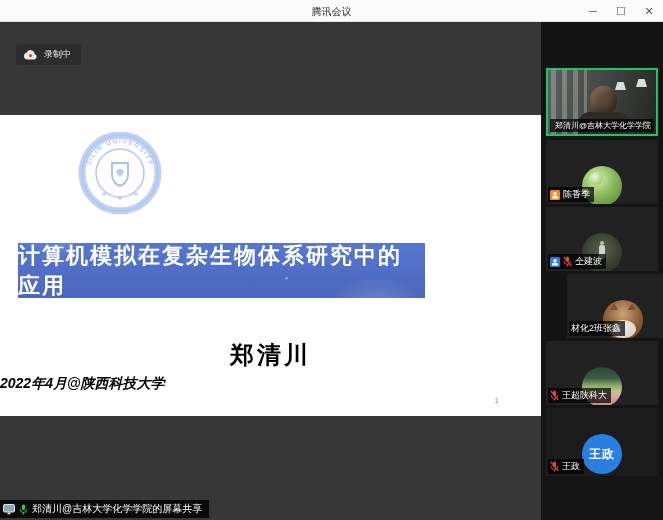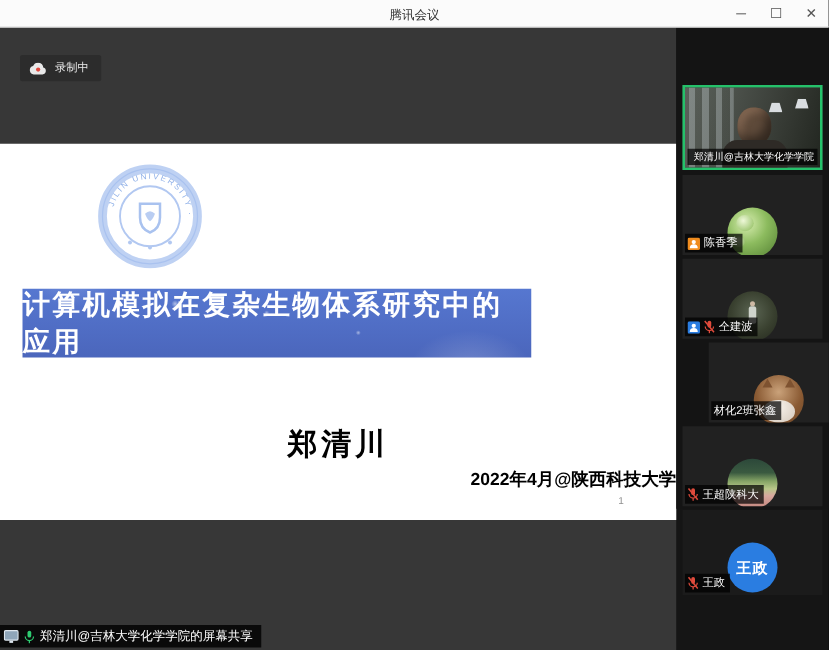--- a/index.html
+++ b/index.html
@@ -26,34 +26,34 @@
     background:#2c2c2c; border-radius:2px; padding:4px 10px 4px 7px;
     color:#e8e8e8; font-size:9px; }
 
   
   .slide { position:absolute; left:0; top:93px; width:541px; height:301px; background:#ffffff; }
   .slide-logo { position:absolute; left:78px; top:16px; width:84px; height:84px; }
   .org-title { position:absolute; left:168px; top:32px; width:345px; text-align:center;
     font-size:20px; font-weight:bold; color:#0d0d0d; letter-spacing:1px; }
   .org-subtitle { position:absolute; left:158px; top:64px; width:365px; text-align:center;
     font-size:11px; font-weight:bold; color:#1a1a1a; }
-  .banner { position:absolute; left:18px; top:116px; width:407px; height:55px;
+  .banner { position:absolute; left:18px; top:128px; width:407px; height:55px;
     display:flex; align-items:center; justify-content:center;
     background:
       radial-gradient(70px 45px at 88% 118%, rgba(255,255,255,.22), rgba(255,255,255,0) 70%),
       radial-gradient(50px 35px at 10% -18%, rgba(255,255,255,.16), rgba(255,255,255,0) 70%),
       radial-gradient(3px 3px at 30% 22%, rgba(255,255,255,.55), rgba(255,255,255,0) 100%),
       radial-gradient(2px 2px at 66% 64%, rgba(255,255,255,.5), rgba(255,255,255,0) 100%),
       radial-gradient(2px 2px at 48% 35%, rgba(255,255,255,.45), rgba(255,255,255,0) 100%),
       linear-gradient(180deg,#5677d0 0%,#4b66bc 100%); }
   .banner span { color:#fff; font-size:22px; font-weight:bold; letter-spacing:2px; }
   .speaker { position:absolute; left:0; top:224px; width:541px; text-align:center;
     font-size:24px; font-weight:bold; color:#000; letter-spacing:3px; }
-  .dateline { position:absolute; left:0; top:260px; width:541px; text-align:right;
-    font-size:14px; font-weight:bold; color:#000; }
+  .dateline { position:absolute; left:0; top:260px; width:541px; text-align:left;
+    font-size:14px; font-weight:bold; color:#000;font-style:italic; }
   .pagenum { position:absolute; right:42px; top:281px; font-size:8px; color:#909090; }
 
   
   .share-label { position:absolute; left:0; bottom:2px; display:flex; align-items:center; gap:4px;
     background:#0a0a0a; padding:2px 7px 2px 3px; color:#fff; font-size:10px; z-index:5; }
 
   
   .sidebar { position:absolute; top:22px; left:541px; width:122px; height:385px; background:#141414; }
   .tile { position:absolute; left:5px; width:112px; background:#212121; overflow:hidden; }
   .tile.video-tile { border:2px solid #25c16a; background:#3a3f3a; }

